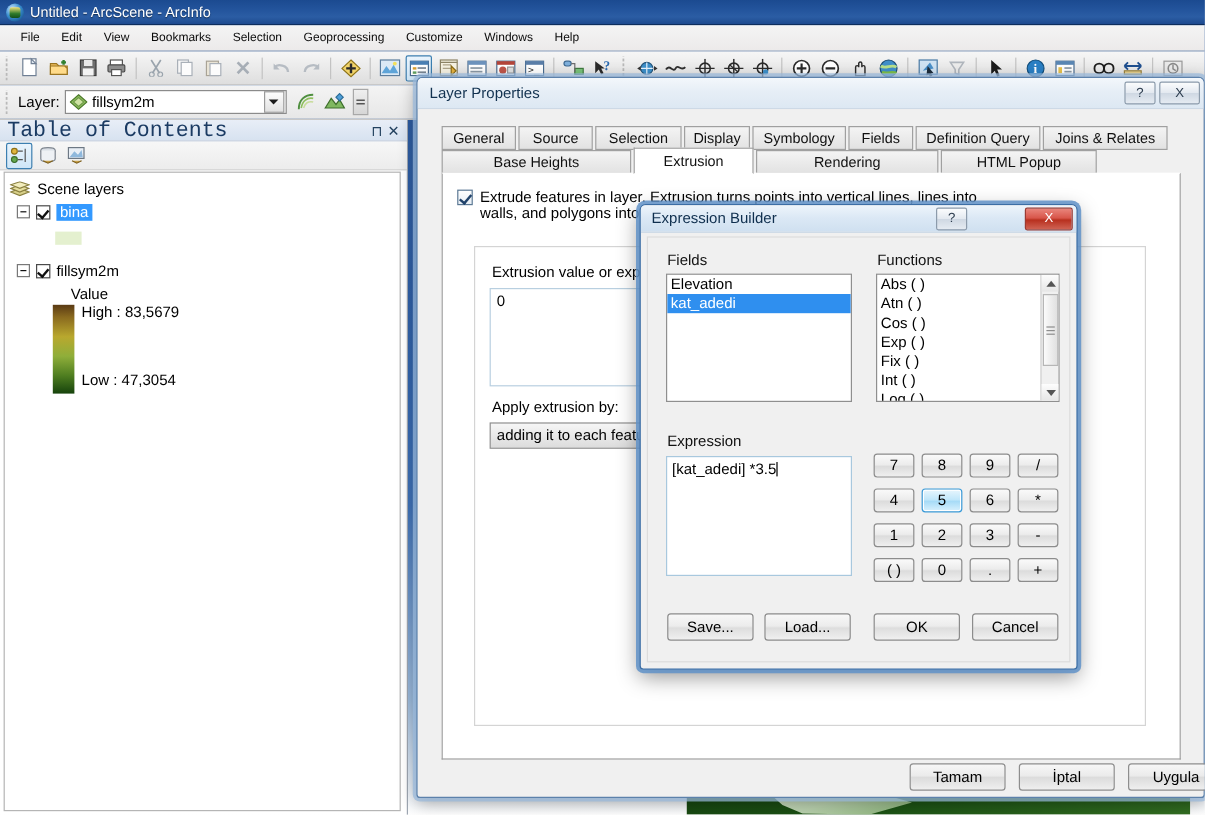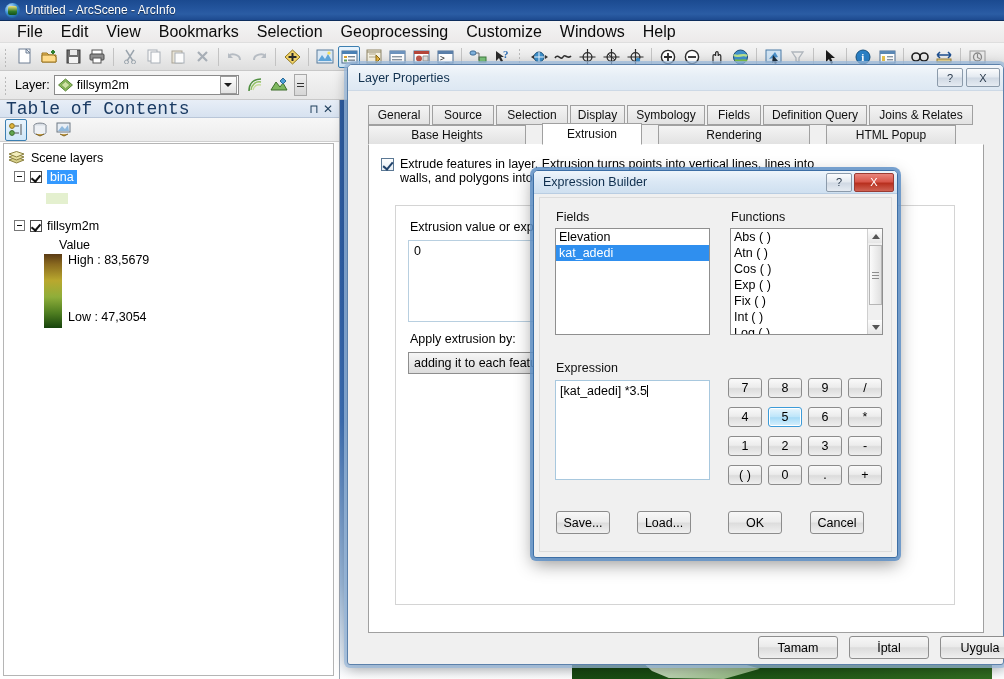--- a/index.html
+++ b/index.html
@@ -53,21 +53,21 @@
     text-shadow:0 1px 1px rgba(0,0,0,.55); white-space:nowrap;
   }
 
   
   #menubar{
     position:absolute; left:0; top:21px; width:1004px; height:22px;
     background:linear-gradient(180deg,#f4f4f4 0%,#eceaea 100%);
     display:flex; align-items:center; padding-left:8px;
     border-bottom:1px solid #dedede;
   }
-  .menu-item{ padding:2px 9px; font-size:16px; color:#0a0a0a; white-space:nowrap; cursor:default; }
+  .menu-item{ padding:2px 9px; font-size:10px; color:#0a0a0a; white-space:nowrap; cursor:default; }
 
   
   .toolbar-row{
     position:absolute; left:0; width:1004px;
     background:linear-gradient(180deg,#f6f6f6 0%,#e9e9e9 55%,#dededeff 100%);
     display:flex; align-items:center;
   }
   #toolbar1{ top:43px; height:28px; border-bottom:1px solid #c8c8c8; }
   #toolbar2{ top:71px; height:29px; border-bottom:1px solid #c8c8c8;
     background:linear-gradient(180deg,#f4f4f4 0%,#e7e7e7 100%); }
@@ -179,21 +179,21 @@
 
   .tabstrip{ position:absolute; left:20px; top:14px; width:616px; }
   .tabrow{ display:flex; height:20px; }
   .tab{
     flex:none; height:20px; display:flex; align-items:center; justify-content:center;
     font-size:12px; color:#101010; white-space:nowrap;
     background:linear-gradient(180deg,#f4f4f4 0%,#e2e2e2 100%);
     border:1px solid #a0a0a0; border-bottom:1px solid #a0a0a0;
     margin-right:2px; cursor:default; padding:0 6px;
   }
-  .tabrow.row2 .tab{ margin-right:16px; }
+  .tabrow.row2 .tab{ margin-right:2px; }
   .tab.active{
     background:#ffffff; border-bottom:1px solid #ffffff; height:22px; margin-top:-2px;
     position:relative; z-index:5;
   }
   #tabpanel{
     position:absolute; left:20px; top:53px; width:616px; height:489px;
     background:#ffffff; border:1px solid #a0a0a0; border-top:1px solid #ffffff;
   }
   .chkline{ position:absolute; left:12px; top:12px; display:flex; align-items:flex-start; }
   .wchk{
@@ -238,21 +238,21 @@
 
   
   #expr-builder{
     position:absolute; left:533px; top:170px; width:365px; height:388px;
     background:#f0f0f0; border:1px solid #3c6ea5; border-radius:5px 5px 3px 3px;
     box-shadow:0 0 0 3px rgba(96,146,200,.85), 0 6px 18px rgba(0,0,0,.42);
   }
   #eb-titlebar{
     height:23px; display:flex; align-items:center; padding:0 3px 0 9px;
     background:linear-gradient(180deg,#eef5fb 0%,#dbe8f5 48%,#cfe0f0 100%);
-    border-bottom:1px solid #b9cde2; border-radius:4px 4px 0 0;
+    border-bottom:1px solid #b9cde2; border-radius:4px 4px 0 0;gap:46px;
   }
   #eb-title{ flex:1; font-size:12.5px; color:#0f2f4e; font-weight:normal; white-space:nowrap; }
   #eb-client{
     position:absolute; left:5px; top:26px; width:353px; height:355px;
     background:#f0f0f0; border:1px solid #dcdcdc;
   }
   .eb-lbl{ position:absolute; font-size:12.5px; color:#111; }
   .listbox{
     position:absolute; background:#fff; border:1px solid #8f8f8f; overflow:hidden;
   }
@@ -288,21 +288,21 @@
     background:linear-gradient(180deg,#fafafa 0%,#ececec 46%,#dcdcdc 54%,#efefef 100%);
     border:1px solid #8c8c8c; border-radius:3px;
     font-size:12.5px; display:flex; align-items:center; justify-content:center; cursor:default;
   }
   .kbtn.hot{
     border:1px solid #3c9bd8;
     background:linear-gradient(180deg,#e8f6fd 0%,#bfe6fa 48%,#a6dbf7 54%,#d9f1fd 100%);
     box-shadow:inset 0 0 0 1px #ffffff;
   }
   .ebbtn{
-    position:absolute; height:23px; width:54px; top:313px;
+    position:absolute; height:23px; width:72px; top:313px;
     background:linear-gradient(180deg,#f8f8f8 0%,#ececec 46%,#dddddd 54%,#f0f0f0 100%);
     border:1px solid #8c8c8c; border-radius:3px;
     font-size:12.5px; display:flex; align-items:center; justify-content:center; cursor:default;
   }
 </style>
 </head>
 <body>
 
 <div id="scene-backdrop">
   <div id="scene-green"></div>

